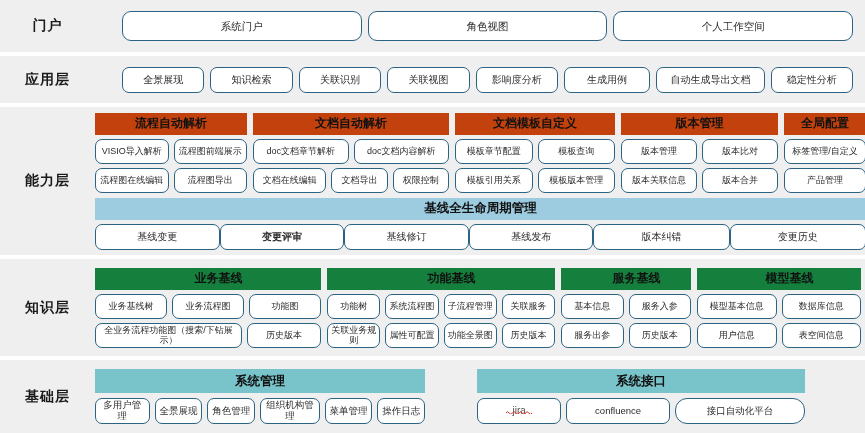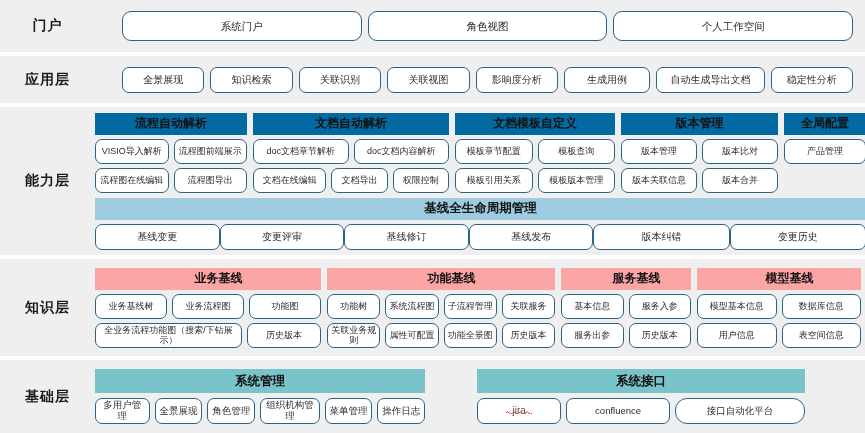--- a/index.html
+++ b/index.html
@@ -52,22 +52,22 @@
 
   
   .groups{display:flex;gap:6px;align-items:flex-start;}
   .group{display:flex;flex-direction:column;gap:4px;}
   .group-head{
     height:22px;
     display:flex;align-items:center;justify-content:center;
     font-size:12px;font-weight:bold;color:#111;
     box-sizing:border-box;
   }
-  .head-blue{background:#0369a1;font-family:Liberation Serif, serif;}
-  .head-gray{background:#fca5a5;padding-left:21px;}
+  .head-blue{background:#c2410c;font-family:Liberation Serif, serif;}
+  .head-gray{background:#15803d;padding-left:21px;}
   .group-row{display:flex;gap:5px;}
   .group-row .pill{height:25px;}
 
   
   .block{display:flex;flex-direction:column;gap:4px;margin-top:5px;}
   .block-head{
     height:22px;background:#9dcbdf;
     display:flex;align-items:center;justify-content:center;
     font-size:12.5px;font-weight:bold;color:#111;
   }
@@ -222,32 +222,37 @@
               </div>
               <div class="pill" style="flex: 1 1 0px;">
                 <span>版本合并</span>
               </div>
             </div>
           </div>
           <div class="group" style="width: 82px;">
             <div class="group-head head-blue">全局配置</div>
             <div class="group-row">
               <div class="pill" style="flex: 1 1 0px;">
+                <span>标签管理/自定义</span>
+              </div>
+            </div>
+            <div class="group-row">
+              <div class="pill" style="flex: 1 1 0px;">
                 <span>产品管理</span>
               </div>
             </div>
           </div>
         </div>
         <div class="block">
           <div class="block-head">基线全生命周期管理</div>
           <div class="block-row">
             <div class="pill" style="flex: 1 1 0px;">
               <span>基线变更</span>
             </div>
-            <div class="pill" style="flex: 1 1 0px;">
+            <div class="pill" style="flex: 1 1 0px; font-weight: bold;">
               <span>变更评审</span>
             </div>
             <div class="pill" style="flex: 1 1 0px;">
               <span>基线修订</span>
             </div>
             <div class="pill" style="flex: 1 1 0px;">
               <span>基线发布</span>
             </div>
             <div class="pill" style="flex: 1.1 1 0px;">
               <span>版本纠错</span>

